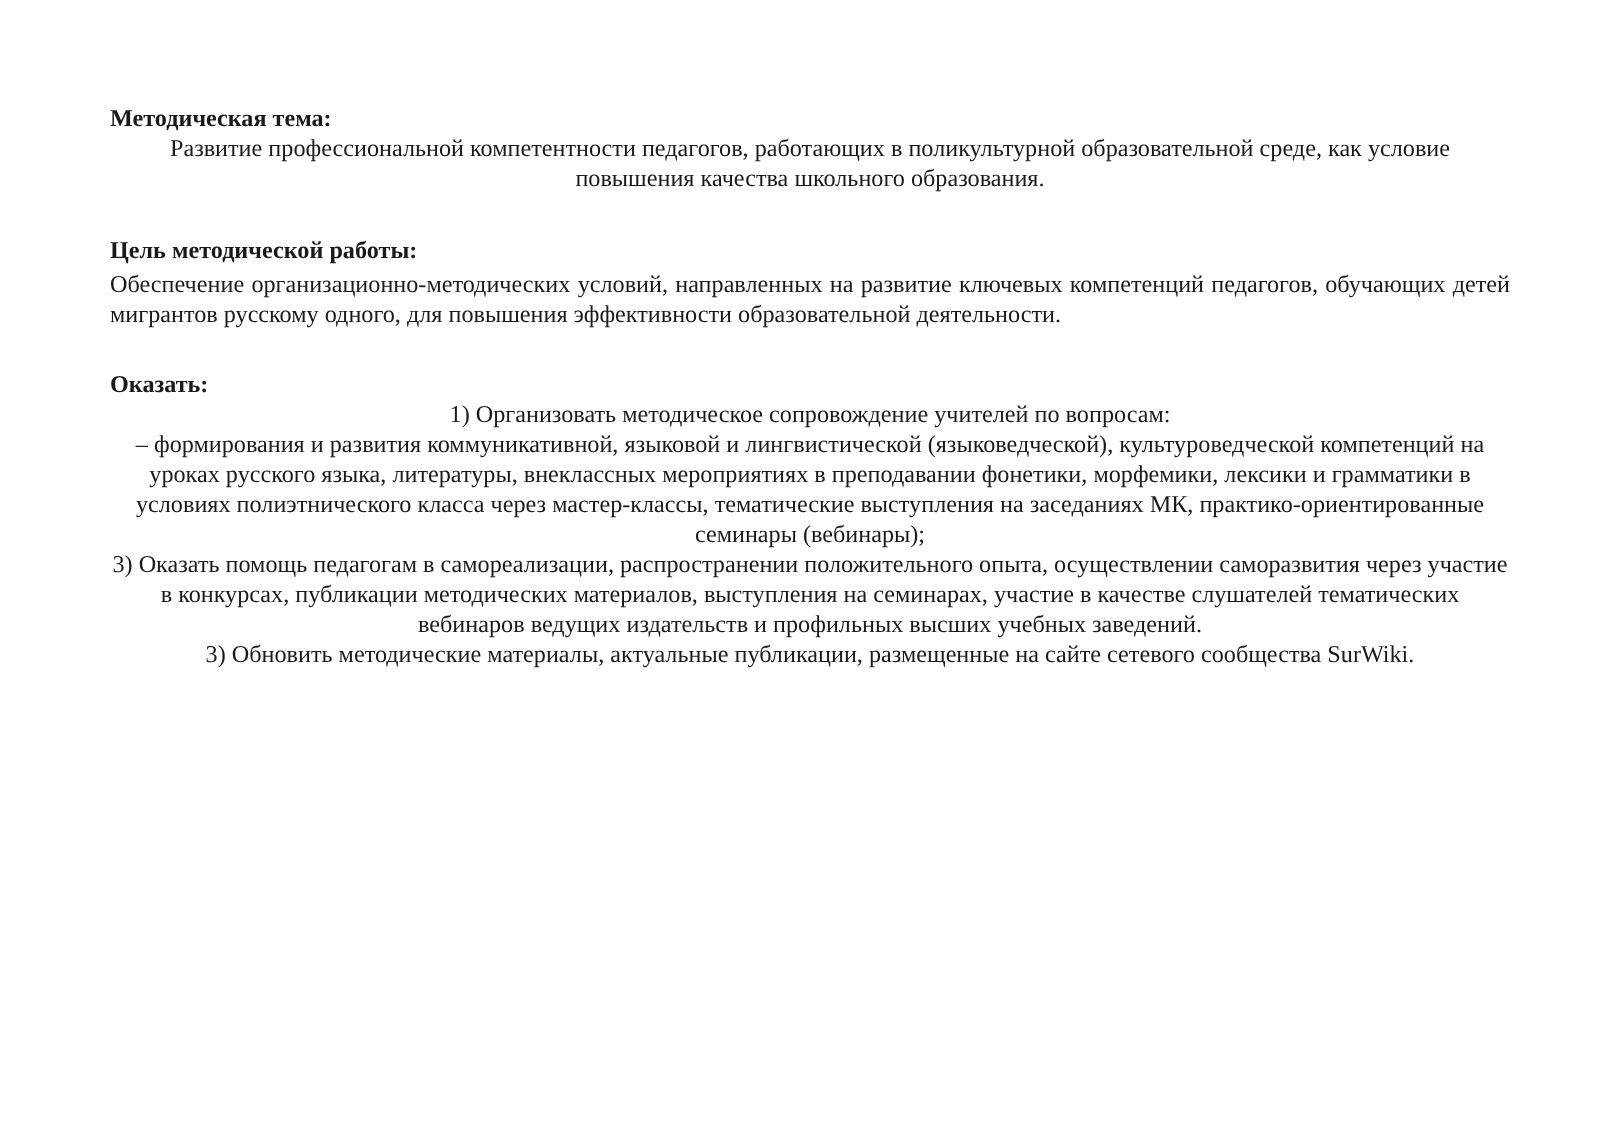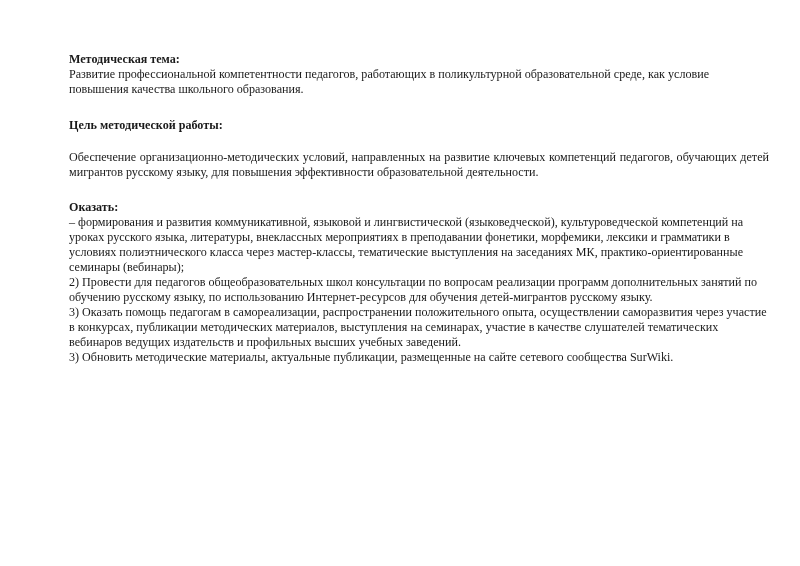--- a/index.html
+++ b/index.html
@@ -3,44 +3,44 @@
 <meta charset="utf-8">
 <style>
   html, body { margin: 0; padding: 0; }
   body {
     width: 800px; height: 566px; background: #ffffff; overflow: hidden;
     position: relative;
     font-family: "Liberation Serif", "DejaVu Serif", serif;
     color: #1a1a1a;
   }
   .page {
-    position: absolute; left: 69px; top: 52px; width: 700px;
+    position: absolute; left: 55px; top: 52px; width: 700px;
     font-size: 12.1px; line-height: 15px;
   }
   .heading { font-weight: bold; margin: 0; }
-  .para { margin: 0; }
+  .para { margin: 0; text-align: center; }
   .justify { text-align: justify; }
   .gap1 { height: 21px; }
   .gap2 { height: 20px; }
-  .h2 { margin-bottom: 17px; }
+  .h2 { margin-bottom: 2px; }
 </style>
 </head>
 <body>
 
 <div class="page">
   <div>
     <p class="heading">Методическая тема:</p>
     <p class="para">Развитие профессиональной компетентности педагогов, работающих в поликультурной образовательной среде, как условие повышения качества школьного образования.</p>
   </div>
   <div class="gap1"></div>
   <div>
     <p class="heading h2">Цель методической работы:</p>
-    <p class="para justify">Обеспечение организационно-методических условий, направленных на развитие ключевых компетенций педагогов, обучающих детей мигрантов русскому языку, для повышения эффективности образовательной деятельности.</p>
+    <p class="para justify">Обеспечение организационно-методических условий, направленных на развитие ключевых компетенций педагогов, обучающих детей мигрантов русскому одного, для повышения эффективности образовательной деятельности.</p>
   </div>
   <div class="gap2"></div>
   <div>
     <p class="heading">Оказать:</p>
+    <p class="para">1) Организовать методическое сопровождение учителей по вопросам:</p>
     <p class="para">– формирования и развития коммуникативной, языковой и лингвистической (языковедческой), культуроведческой компетенций на уроках русского языка, литературы, внеклассных мероприятиях в преподавании фонетики, морфемики, лексики и грамматики в условиях полиэтнического класса через мастер-классы, тематические выступления на заседаниях МК, практико-ориентированные семинары (вебинары);</p>
-    <p class="para">2) Провести для педагогов общеобразовательных школ консультации по вопросам реализации программ дополнительных занятий по обучению русскому языку, по использованию Интернет-ресурсов для обучения детей-мигрантов русскому языку.</p>
     <p class="para">3) Оказать помощь педагогам в самореализации, распространении положительного опыта, осуществлении саморазвития через участие в конкурсах, публикации методических материалов, выступления на семинарах, участие в качестве слушателей тематических вебинаров ведущих издательств и профильных высших учебных заведений.</p>
     <p class="para">3) Обновить методические материалы, актуальные публикации, размещенные на сайте сетевого сообщества SurWiki.</p>
   </div>
 </div>
 
 </body></html>

